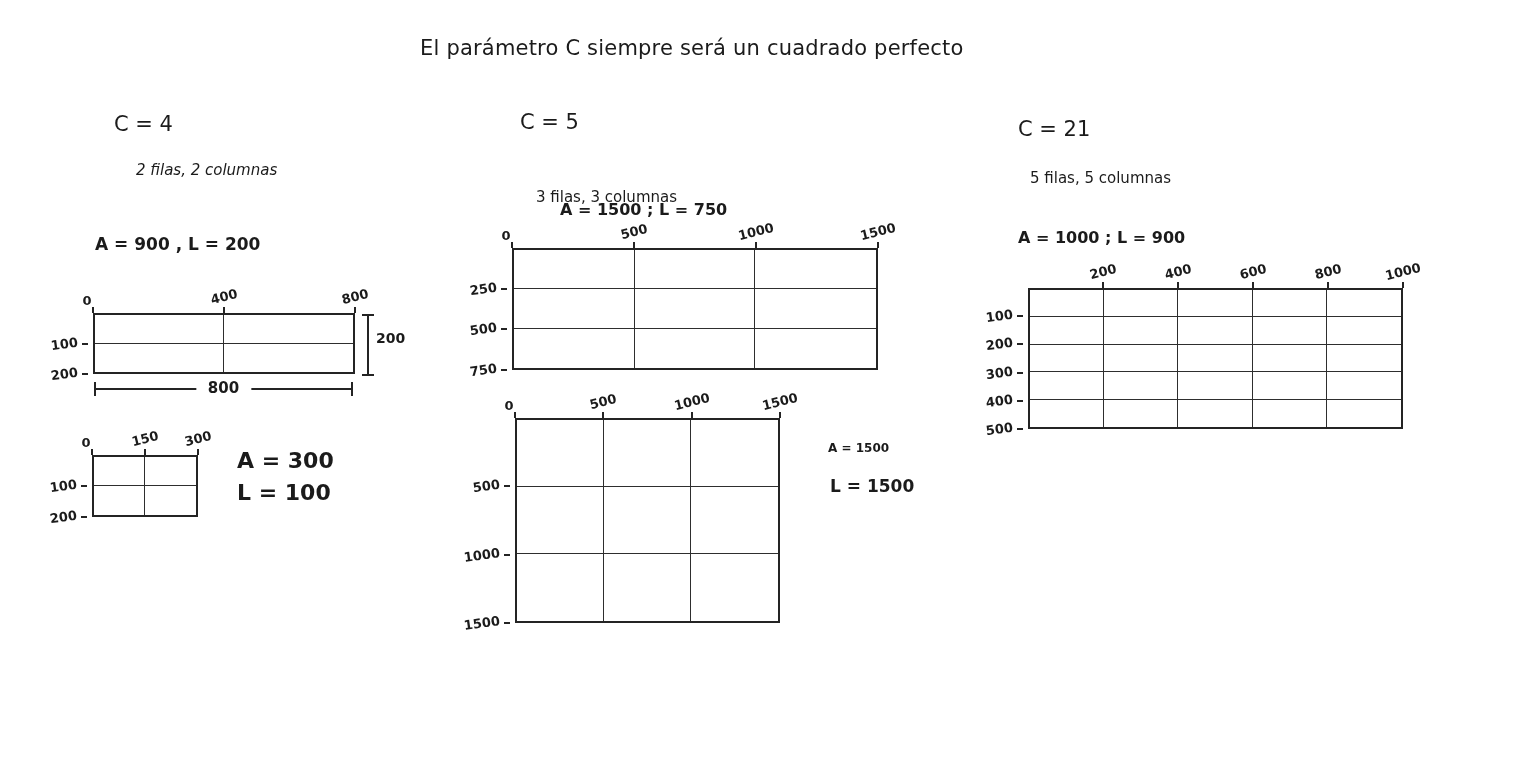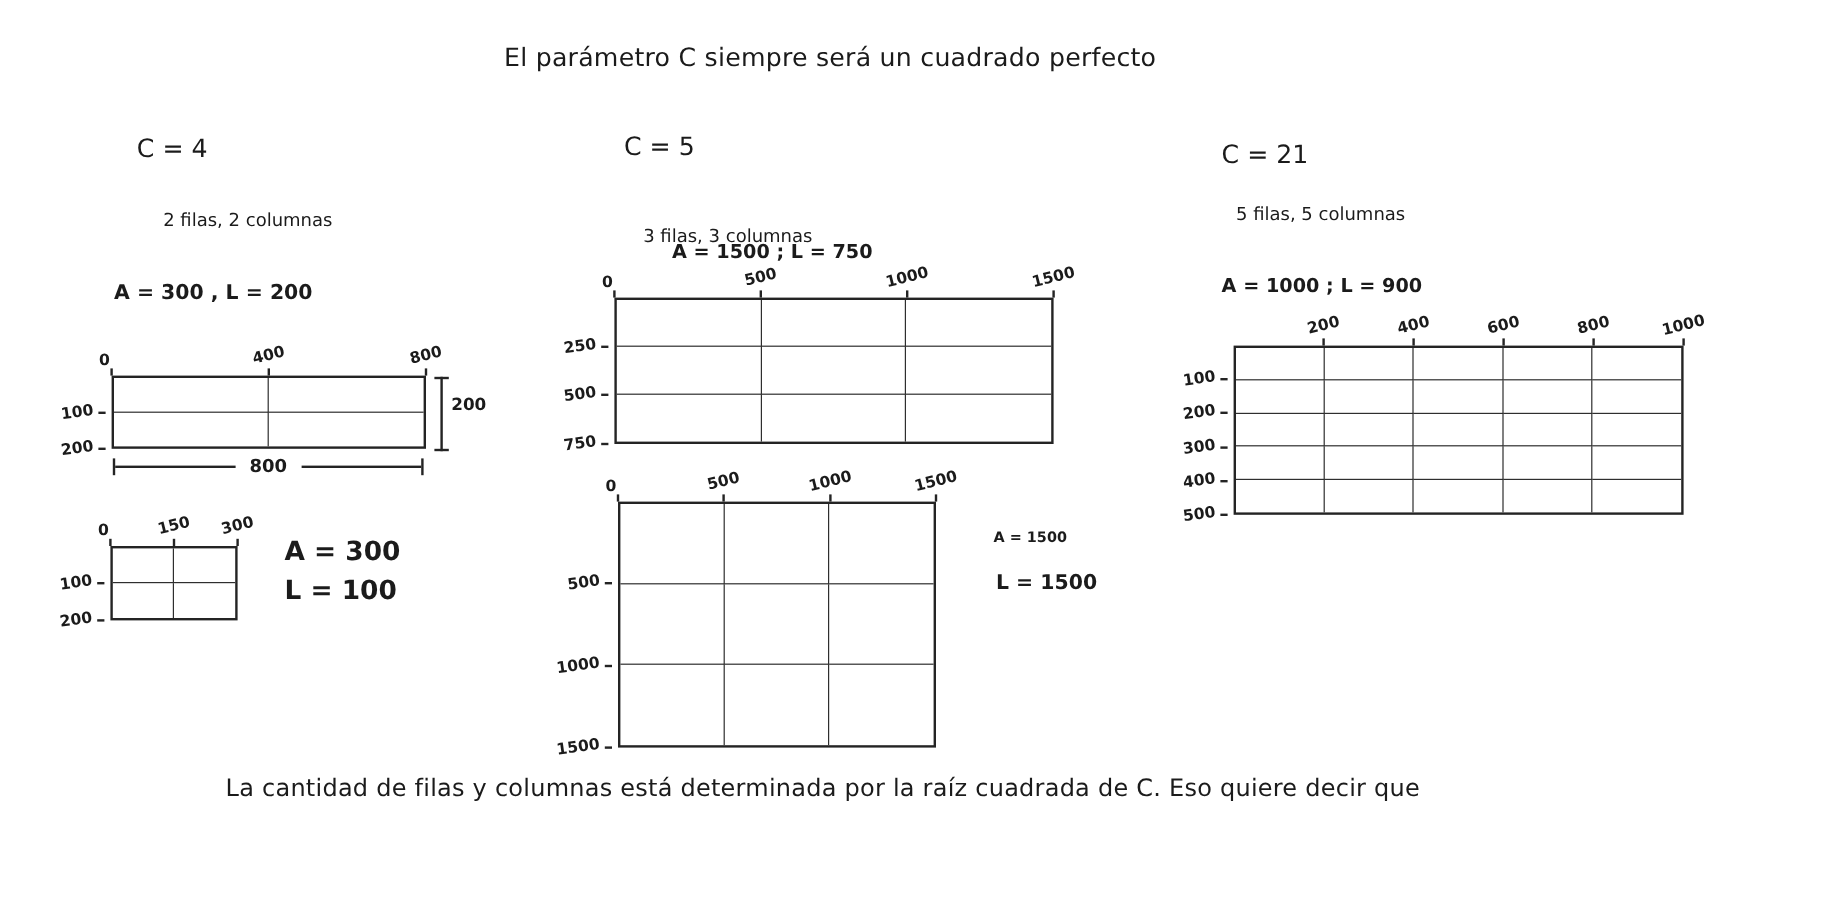--- a/index.html
+++ b/index.html
@@ -56,22 +56,22 @@
   .note-line { position:absolute; font-size:20px; letter-spacing:0.2px; }
 </style>
 </head>
 <body>
 
 <div class="canvas">
 
   <div class="hand title">El parámetro C siempre será un cuadrado perfecto</div>
 
   <div class="hand c-label" style="left:98px; top:112px;margin-left:16px;">C = 4</div>
-  <div class="hand dims-label" style="left:136px; top:174px;">2 filas, 2 columnas</div>
-  <div class="hand params-label" style="left:95px; top:234px;">A = 300 ,  L = 200</div>
+  <div class="hand dims-label" style="left:136px; top:161px;font-style:italic;">2 filas, 2 columnas</div>
+  <div class="hand params-label" style="left:95px; top:234px;">A = 900 ,  L = 200</div>
 
   <div id="grid-c4-main" class="grid-mount">
       <div class="cells" style="grid-template-columns: repeat(2, 1fr); grid-template-rows: repeat(2, 1fr);">
         <div class="cell"></div>
         <div class="cell last-col"></div>
         <div class="cell last-row"></div>
         <div class="cell last-col last-row"></div>
       </div>
       <div class="tick tick-x" style="left: 0%;"></div>
       <div class="hand xlab zero" style="left: 0%;">0</div>
@@ -221,15 +221,14 @@
       <div class="tick tick-y" style="top: 40%;"></div>
       <div class="hand ylab" style="top: 40%;">200</div>
       <div class="tick tick-y" style="top: 60%;"></div>
       <div class="hand ylab" style="top: 60%;">300</div>
       <div class="tick tick-y" style="top: 80%;"></div>
       <div class="hand ylab" style="top: 80%;">400</div>
       <div class="tick tick-y" style="top: 100%;"></div>
       <div class="hand ylab" style="top: 100%;">500</div>
     </div>
 
-  <div class="hand note-line" style="left:188px; top:644px;">La cantidad de filas y columnas está determinada por la raíz cuadrada de C. Eso quiere decir que</div>
 
 </div>
 
 </body></html>

